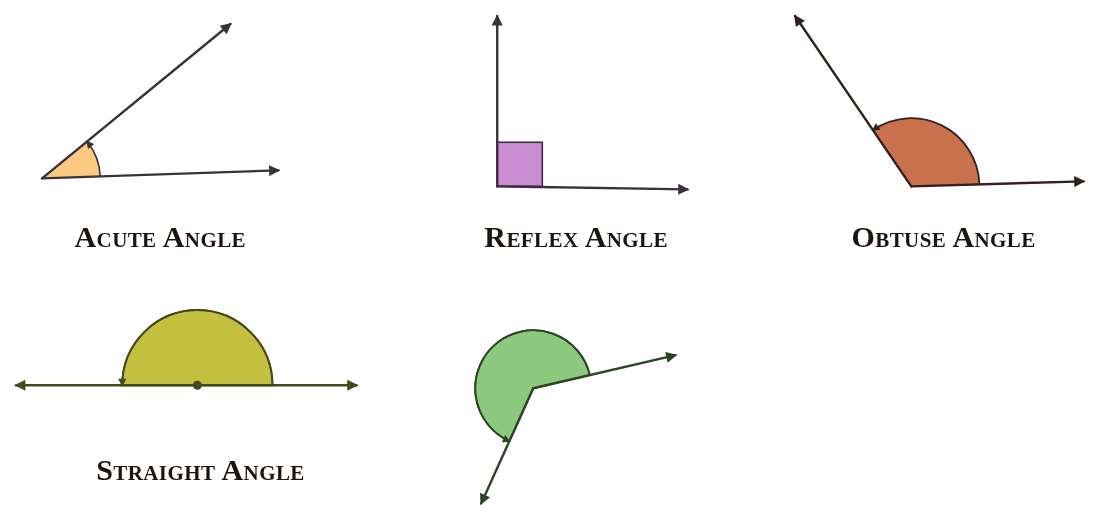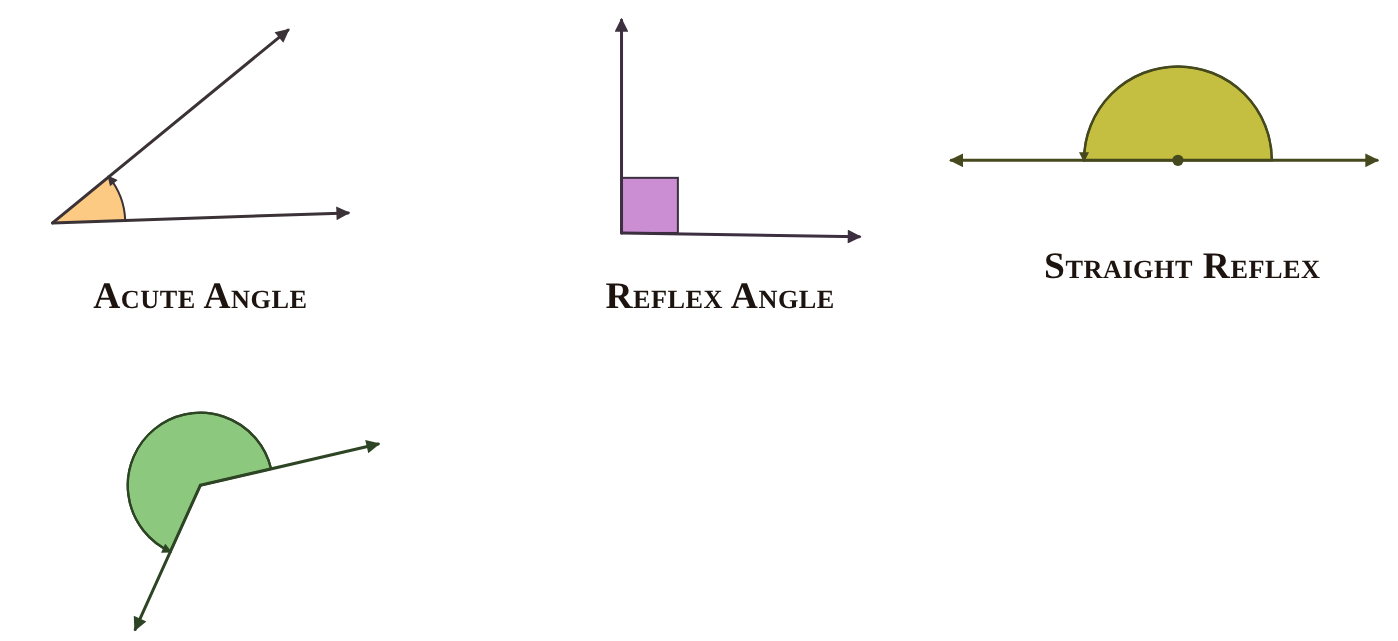--- a/index.html
+++ b/index.html
@@ -70,41 +70,60 @@
         <rect x="124" y="142" width="45" height="44" stroke-width="1.6" fill="#cb8ed3"></rect>
       </g>
       <g fill="none" stroke-width="2.4" stroke-linecap="round" stroke="#3c3040">
         <line x1="124" y1="186" x2="124" y2="16" marker-end="url(#ar1)"></line>
         <line x1="124" y1="186" x2="314" y2="189" marker-end="url(#ar1)"></line>
       </g>
     </svg>
     <figcaption class="label" style="left:54.6%">Reflex Angle</figcaption>
   </figure>
 
+  <figure class="cell row0">
+    <svg viewBox="0 0 372 256" preserveAspectRatio="none">
+      <defs>
+        <marker id="ar2" viewBox="0 0 10 10" refX="8.5" refY="5" markerWidth="13" markerHeight="11" markerUnits="userSpaceOnUse" orient="auto-start-reverse">
+          <path d="M0,0 L10,5 L0,10 Z" fill="#32211c"></path>
+        </marker>
+        <marker id="as2" viewBox="0 0 10 10" refX="8" refY="5" markerWidth="9" markerHeight="8" markerUnits="userSpaceOnUse" orient="auto-start-reverse">
+          <path d="M0,0 L10,5 L0,10 Z" fill="#32211c"></path>
+        </marker>
+      </defs>
+      <path d="M166,186 L234,184 A68,68 0 0 0 127.7,129.8 Z" stroke="none" fill="#c8714c"></path>
+      <g fill="none" stroke-width="2.4" stroke-linecap="round" stroke="#32211c">
+        <line x1="166" y1="186" x2="338" y2="181" marker-end="url(#ar2)"></line>
+        <line x1="166" y1="186" x2="50" y2="16" marker-end="url(#ar2)"></line>
+        <path d="M234,184 A68,68 0 0 0 127.7,129.8" stroke-width="1.8" marker-end="url(#as2)"></path>
+      </g>
+    </svg>
+    <figcaption class="label" style="left:53.2%">Obtuse Angle</figcaption>
+  </figure>
 
   <figure class="cell row1">
     <svg viewBox="0 0 372 256" preserveAspectRatio="none">
       <defs>
         <marker id="ar3" viewBox="0 0 10 10" refX="8.5" refY="5" markerWidth="13" markerHeight="11" markerUnits="userSpaceOnUse" orient="auto-start-reverse">
           <path d="M0,0 L10,5 L0,10 Z" fill="#45491d"></path>
         </marker>
         <marker id="as3" viewBox="0 0 10 10" refX="8" refY="5" markerWidth="9" markerHeight="8" markerUnits="userSpaceOnUse" orient="auto-start-reverse">
           <path d="M0,0 L10,5 L0,10 Z" fill="#45491d"></path>
         </marker>
       </defs>
       <g stroke="#45491d">
         <path d="M122,128 A75,75 0 0 1 272,128 Z" stroke-width="2" fill="#c5bf41"></path>
       </g>
       <g fill="none" stroke-width="2.4" stroke-linecap="round" stroke="#45491d">
         <line x1="16" y1="128" x2="356" y2="128" marker-start="url(#ar3)" marker-end="url(#ar3)"></line>
         <path d="M272,128 A75,75 0 0 0 122,128" stroke-width="1.6" marker-end="url(#as3)"></path>
       </g>
       <circle cx="197" cy="128" r="4.5" stroke="none" fill="#45491d"></circle>
     </svg>
-    <figcaption class="label" style="left:53.8%">Straight Reflex</figcaption>
+    <figcaption class="label" style="left:53.8%">Straight Angle</figcaption>
   </figure>
 
   <figure class="cell row1">
     <svg viewBox="0 0 372 256" preserveAspectRatio="none">
       <defs>
         <marker id="ar4" viewBox="0 0 10 10" refX="8.5" refY="5" markerWidth="13" markerHeight="11" markerUnits="userSpaceOnUse" orient="auto-start-reverse">
           <path d="M0,0 L10,5 L0,10 Z" fill="#2e4525"></path>
         </marker>
         <marker id="as4" viewBox="0 0 10 10" refX="8" refY="5" markerWidth="9" markerHeight="8" markerUnits="userSpaceOnUse" orient="auto-start-reverse">
           <path d="M0,0 L10,5 L0,10 Z" fill="#2e4525"></path>

